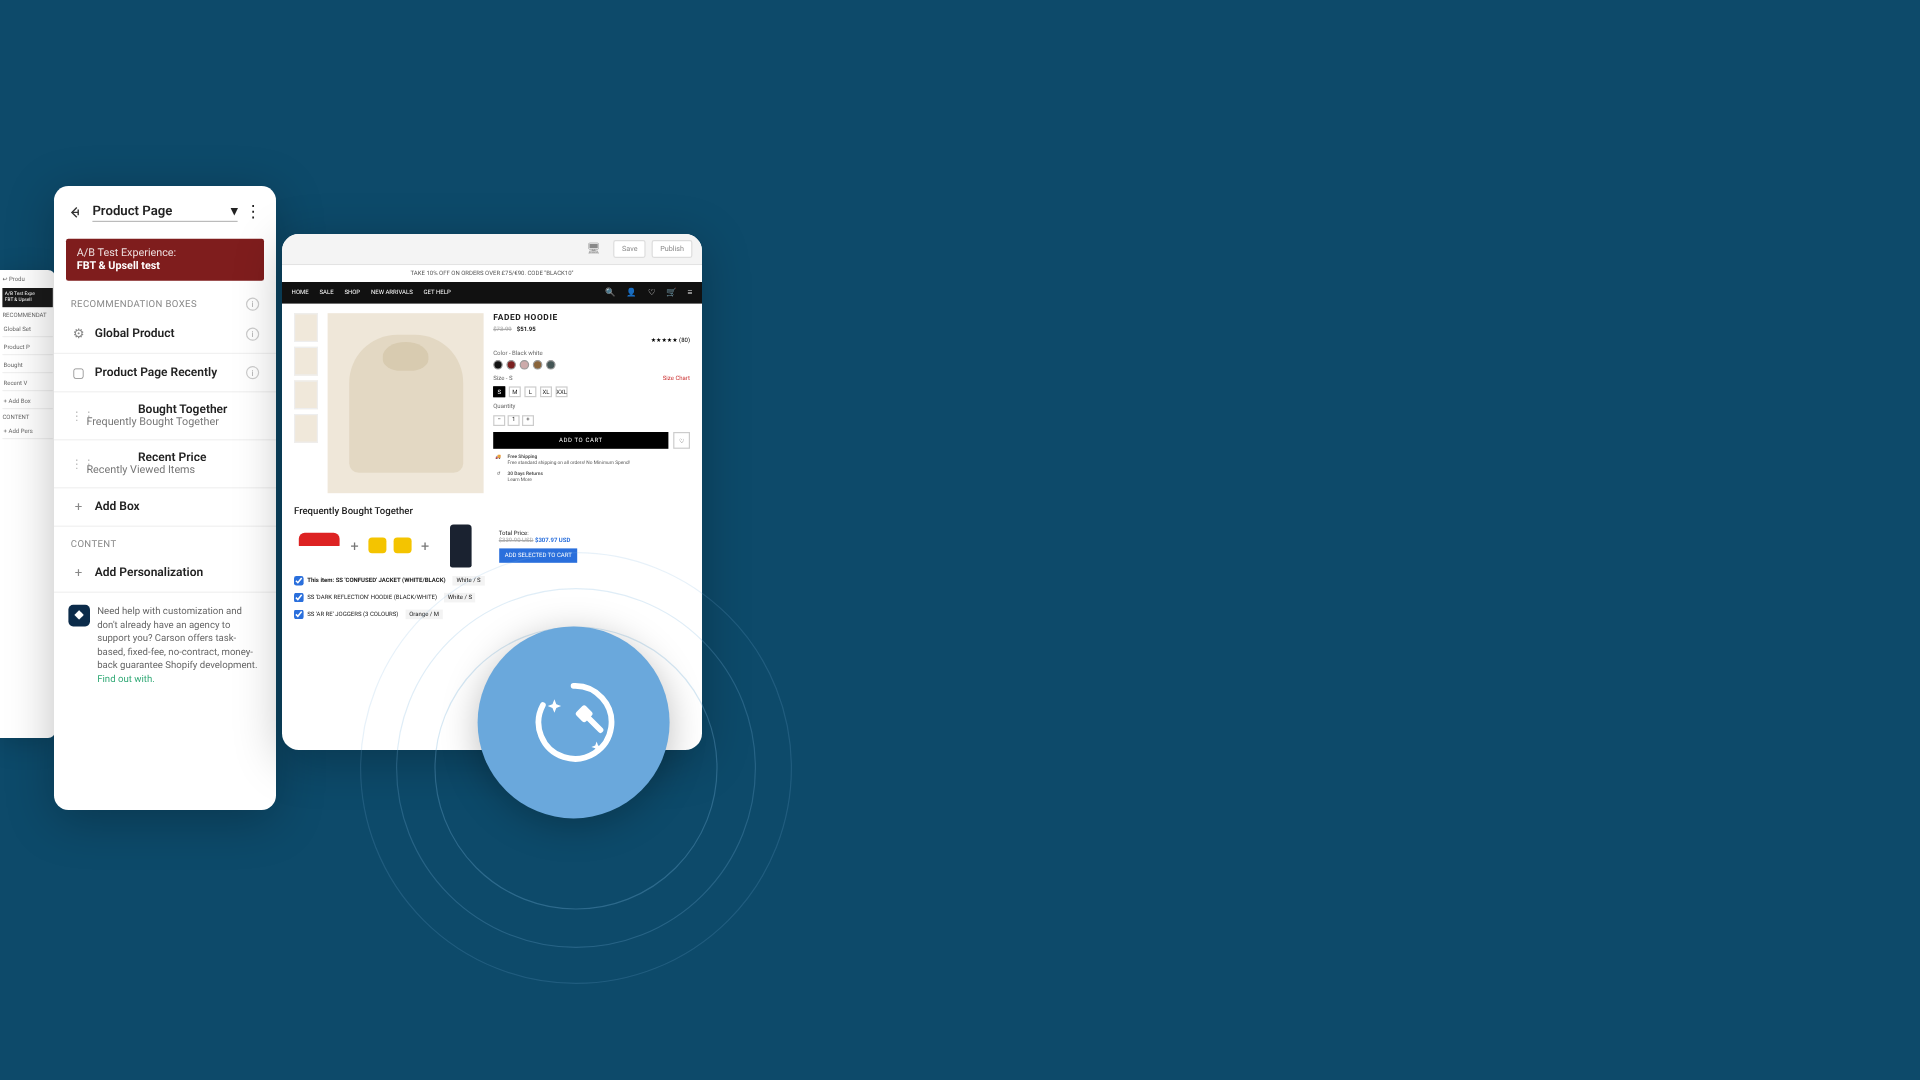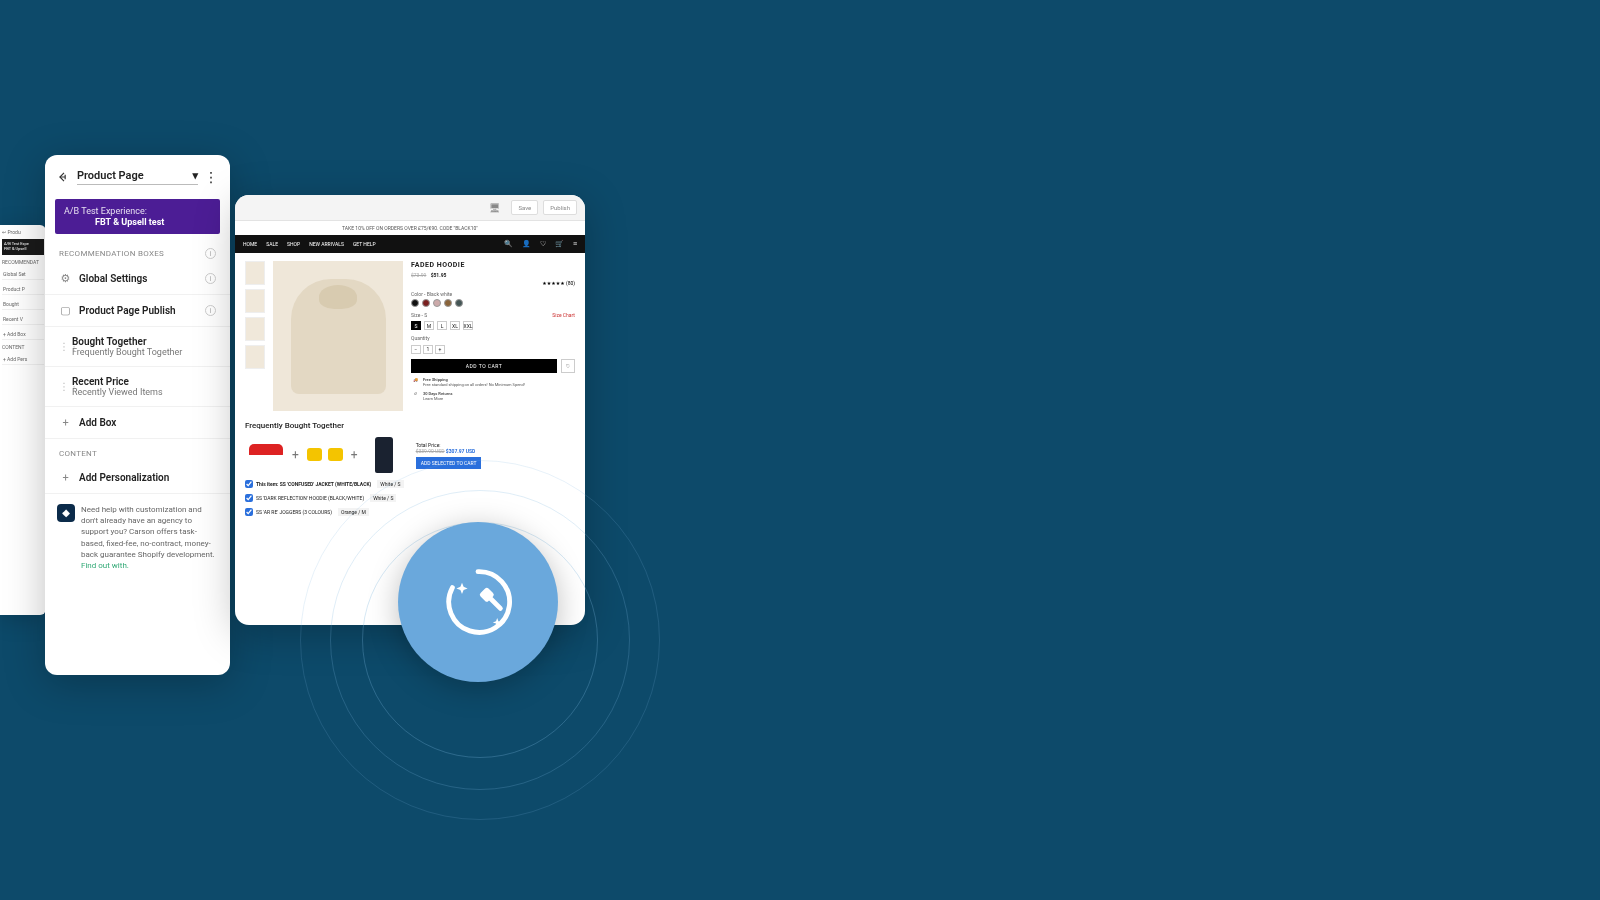--- a/index.html
+++ b/index.html
@@ -47,42 +47,42 @@
     overflow: hidden;
     font-size: 10px;
     color: #222;
   }
   .pe-topbar { display:flex; align-items:center; gap:6px; padding:0 12px 8px; }
   .pe-topbar .back { width:14px; height:14px; display:flex; align-items:center; justify-content:center;}
   .pe-topbar .sel { flex:1; font-weight:600; font-size:11px; border-bottom:1px solid #bbb; padding-bottom:2px; display:flex; justify-content:space-between; align-items:center;}
   .pe-topbar .more { font-size:14px; line-height:0;}
   .pe-ab {
     margin: 6px 10px 10px;
-    background: #4c1d95; color: #fff;
+    background: #7f1d1d; color: #fff;
     border-radius: 2px;
     padding: 7px 9px;
     font-size: 9px;
   }
   .pe-ab .sub { opacity:.85; }
-  .pe-ab .main { font-weight:700; margin-top:1px;margin-left:31px;}
+  .pe-ab .main { font-weight:700; margin-top:1px;}
 
   .pe-heading { padding: 4px 14px; font-size: 8px; color:#888; letter-spacing:.3px; display:flex; justify-content:space-between; align-items:center;text-align:right;}
   .pe-heading .info { width:11px;height:11px;border:1px solid #ccc;border-radius:50%; font-size:7px; display:flex;align-items:center;justify-content:center; color:#aaa;}
 
   .pe-row {
     display:flex; align-items:center; gap:7px;
     padding: 9px 14px;
     border-bottom: 1px solid #f1f1f1;
     font-size: 10px;
     cursor: pointer;
   }
   .pe-row .ico { width:13px; text-align:center; color:#888; font-size:11px;}
   .pe-row .lab { font-weight:600; }
   .pe-row .trail { margin-left:auto; width:11px;height:11px;border:1px solid #ccc;border-radius:50%; font-size:7px; display:flex;align-items:center;justify-content:center; color:#aaa;}
-  .pe-row.twoline .lab { display:block; }
+  .pe-row.twoline .lab { display:block;margin-left:43px; }
   .pe-row.twoline .subl { display:block; font-size:9px; color:#777; font-weight:400;}
   .pe-row .drag { margin-right:-2px; color:#bbb; font-size:10px; width:8px;}
 
   .pe-help {
     margin: 10px 12px 0;
     display:flex; gap:6px;
     font-size: 8px; color:#666;
     line-height:1.4;
   }
   .pe-help .shield { flex:none; width:18px;height:18px; background:#0b2b4a; border-radius:4px; display:flex;align-items:center;justify-content:center; color:#fff; font-size:10px;}
@@ -209,26 +209,26 @@
     <div class="main">FBT &amp; Upsell test</div>
   </div>
 
   <div class="pe-heading">
     <span>RECOMMENDATION BOXES</span>
     <span class="info">i</span>
   </div>
 
   <div class="pe-row">
     <span class="ico">⚙</span>
-    <span class="lab">Global Settings</span>
+    <span class="lab">Global Product</span>
     <span class="trail">i</span>
   </div>
   <div class="pe-row">
     <span class="ico">▢</span>
-    <span class="lab">Product Page Publish</span>
+    <span class="lab">Product Page Recently</span>
     <span class="trail">i</span>
   </div>
 
   <div class="pe-row twoline">
     <span class="drag">⋮⋮</span>
     <span>
       <span class="lab">Bought Together</span>
       <span class="subl">Frequently Bought Together</span>
     </span>
   </div>

